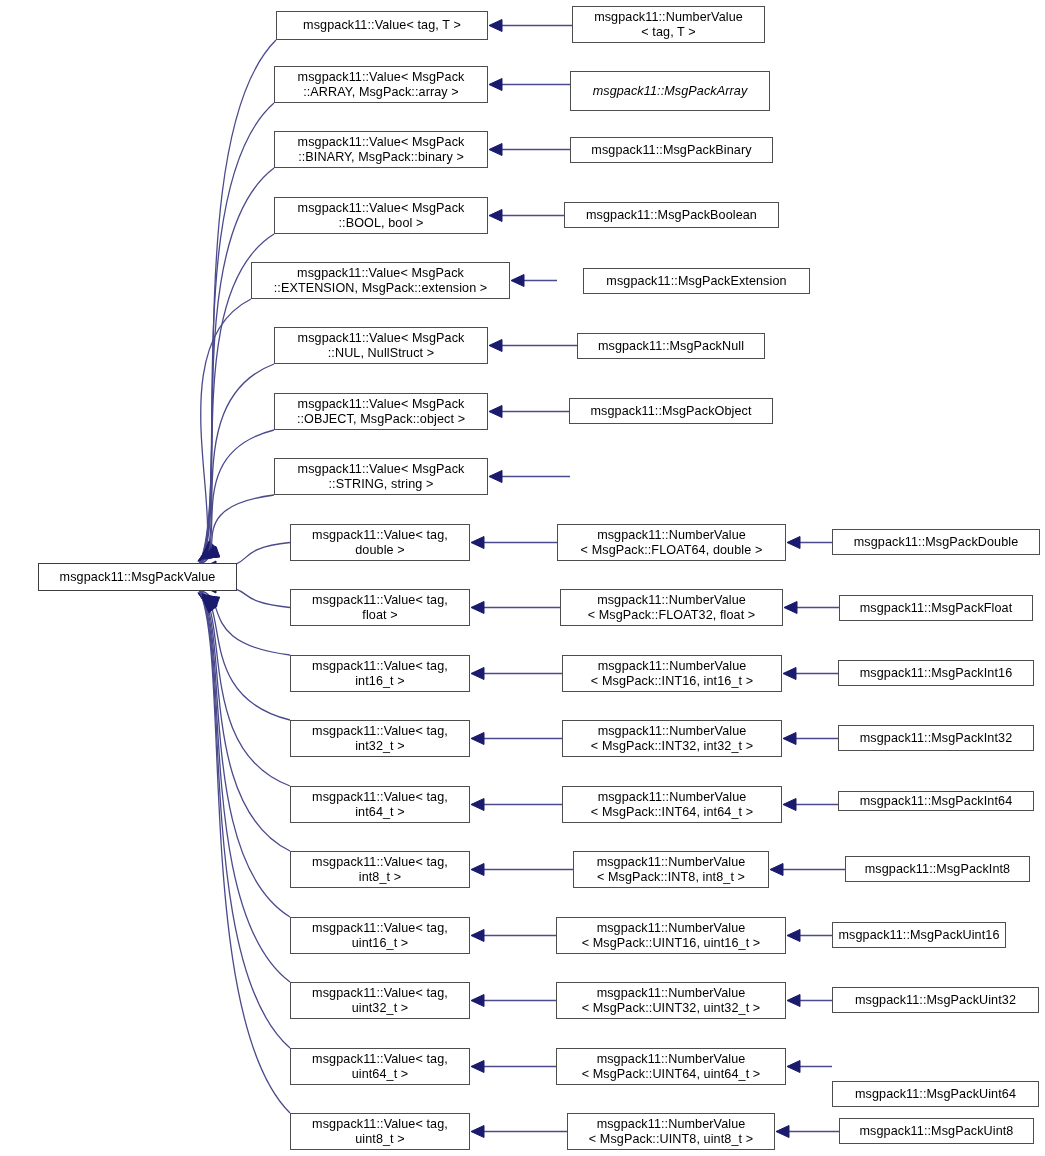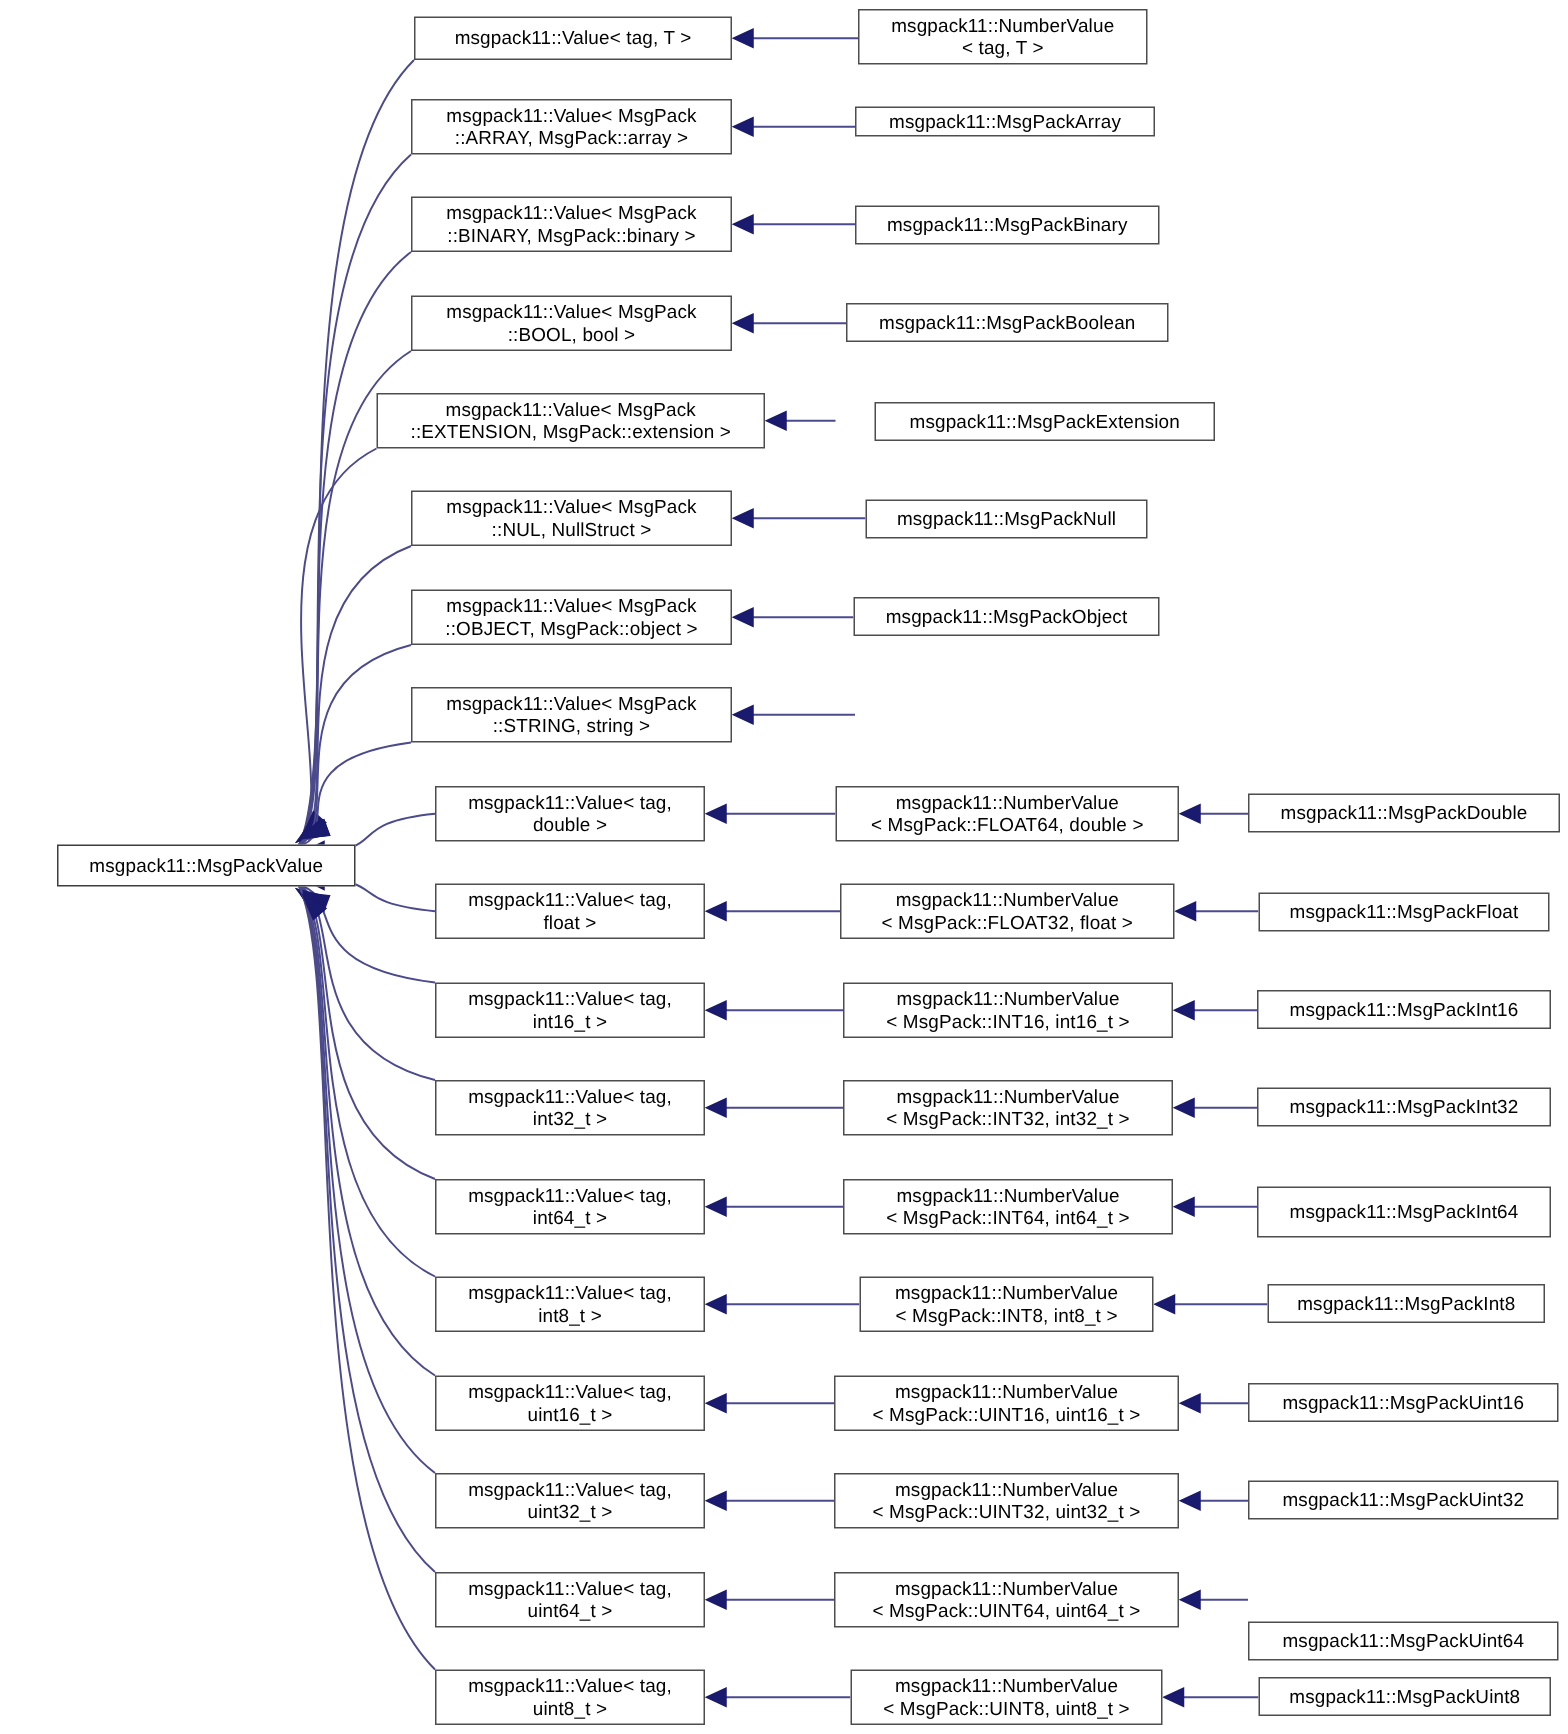--- a/index.html
+++ b/index.html
@@ -183,21 +183,21 @@
     <div class="node c2" style="left: 290px; top: 917px; width: 180px; height: 37px;"><span class="nlabel">msgpack11::Value&lt; tag,
 uint16_t &gt;</span></div>
     <div class="node c2" style="left: 290px; top: 982px; width: 180px; height: 37px;"><span class="nlabel">msgpack11::Value&lt; tag,
 uint32_t &gt;</span></div>
     <div class="node c2" style="left: 290px; top: 1048px; width: 180px; height: 37px;"><span class="nlabel">msgpack11::Value&lt; tag,
 uint64_t &gt;</span></div>
     <div class="node c2" style="left: 290px; top: 1113px; width: 180px; height: 37px;"><span class="nlabel">msgpack11::Value&lt; tag,
 uint8_t &gt;</span></div>
     <div class="node c3" style="left: 572px; top: 6px; width: 193px; height: 37px;"><span class="nlabel">msgpack11::NumberValue
 &lt; tag, T &gt;</span></div>
-    <div class="node c3" style="left: 570px; top: 71px; width: 200px; height: 20px;"><span class="nlabel">msgpack11::MsgPackArray</span></div>
+    <div class="node c3" style="left: 570px; top: 71px; width: 200px; height: 40px; font-style: italic;"><span class="nlabel">msgpack11::MsgPackArray</span></div>
     <div class="node c3" style="left: 570px; top: 137px; width: 203px; height: 26px; align-items: center;"><span class="nlabel">msgpack11::MsgPackBinary</span></div>
     <div class="node c3" style="left: 564px; top: 202px; width: 215px; height: 26px;"><span class="nlabel">msgpack11::MsgPackBoolean</span></div>
     <div class="node c3" style="left: 557px; top: 268px; width: 227px; height: 26px; margin-left: 26px;"><span class="nlabel">msgpack11::MsgPackExtension</span></div>
     <div class="node c3" style="left: 577px; top: 333px; width: 188px; height: 26px;"><span class="nlabel">msgpack11::MsgPackNull</span></div>
     <div class="node c3" style="left: 569px; top: 398px; width: 204px; height: 26px;"><span class="nlabel">msgpack11::MsgPackObject</span></div>
     <div class="node c3" style="left: 557px; top: 524px; width: 229px; height: 37px;"><span class="nlabel">msgpack11::NumberValue
 &lt; MsgPack::FLOAT64, double &gt;</span></div>
     <div class="node c3" style="left: 560px; top: 589px; width: 223px; height: 37px;"><span class="nlabel">msgpack11::NumberValue
 &lt; MsgPack::FLOAT32, float &gt;</span></div>
     <div class="node c3" style="left: 562px; top: 655px; width: 220px; height: 37px;"><span class="nlabel">msgpack11::NumberValue
@@ -213,19 +213,19 @@
     <div class="node c3" style="left: 556px; top: 982px; width: 230px; height: 37px;"><span class="nlabel">msgpack11::NumberValue
 &lt; MsgPack::UINT32, uint32_t &gt;</span></div>
     <div class="node c3" style="left: 556px; top: 1048px; width: 230px; height: 37px;"><span class="nlabel">msgpack11::NumberValue
 &lt; MsgPack::UINT64, uint64_t &gt;</span></div>
     <div class="node c3" style="left: 567px; top: 1113px; width: 208px; height: 37px;"><span class="nlabel">msgpack11::NumberValue
 &lt; MsgPack::UINT8, uint8_t &gt;</span></div>
     <div class="node c4" style="left: 832px; top: 529px; width: 208px; height: 26px;"><span class="nlabel">msgpack11::MsgPackDouble</span></div>
     <div class="node c4" style="left: 839px; top: 595px; width: 194px; height: 26px;"><span class="nlabel">msgpack11::MsgPackFloat</span></div>
     <div class="node c4" style="left: 838px; top: 660px; width: 196px; height: 26px;"><span class="nlabel">msgpack11::MsgPackInt16</span></div>
     <div class="node c4" style="left: 838px; top: 725px; width: 196px; height: 26px;"><span class="nlabel">msgpack11::MsgPackInt32</span></div>
-    <div class="node c4" style="left: 838px; top: 791px; width: 196px; height: 34px;"><span class="nlabel">msgpack11::MsgPackInt64</span></div>
+    <div class="node c4" style="left: 838px; top: 791px; width: 196px; height: 20px;"><span class="nlabel">msgpack11::MsgPackInt64</span></div>
     <div class="node c4" style="left: 845px; top: 856px; width: 185px; height: 26px;"><span class="nlabel">msgpack11::MsgPackInt8</span></div>
-    <div class="node c4" style="left: 832px; top: 922px; width: 207px; height: 26px;"><span class="nlabel">msgpack11::MsgPackUint16</span></div>
+    <div class="node c4" style="left: 832px; top: 922px; width: 174px; height: 26px;"><span class="nlabel">msgpack11::MsgPackUint16</span></div>
     <div class="node c4" style="left: 832px; top: 987px; width: 207px; height: 26px;"><span class="nlabel">msgpack11::MsgPackUint32</span></div>
     <div class="node c4" style="left: 832px; top: 1053px; width: 207px; height: 26px; margin-top: 28px;"><span class="nlabel">msgpack11::MsgPackUint64</span></div>
     <div class="node c4" style="left: 839px; top: 1118px; width: 195px; height: 26px;"><span class="nlabel">msgpack11::MsgPackUint8</span></div>
   </div>
 
 </body></html>

